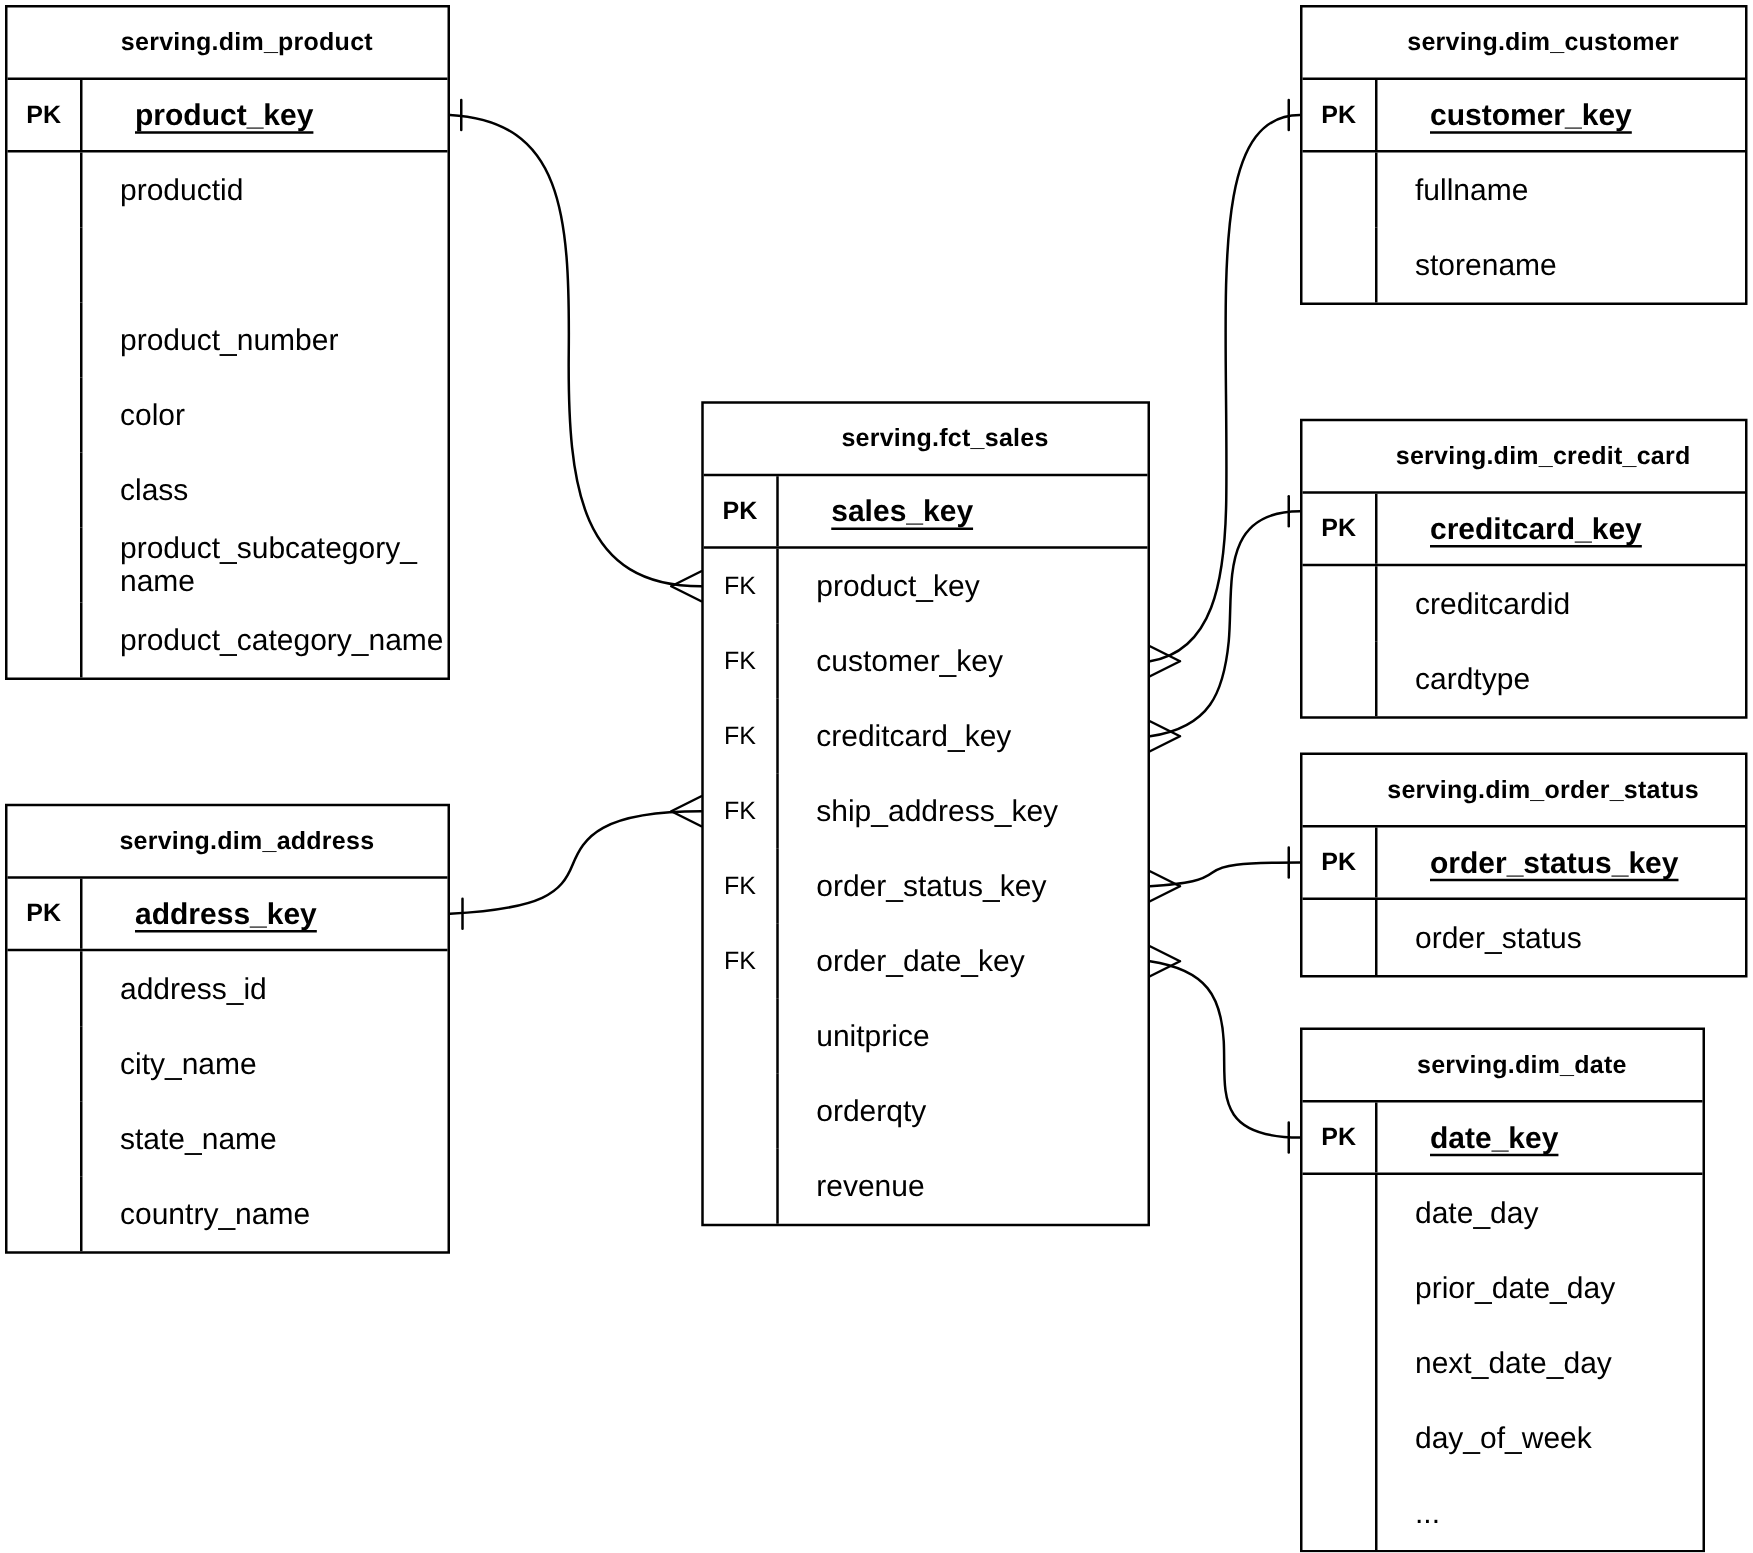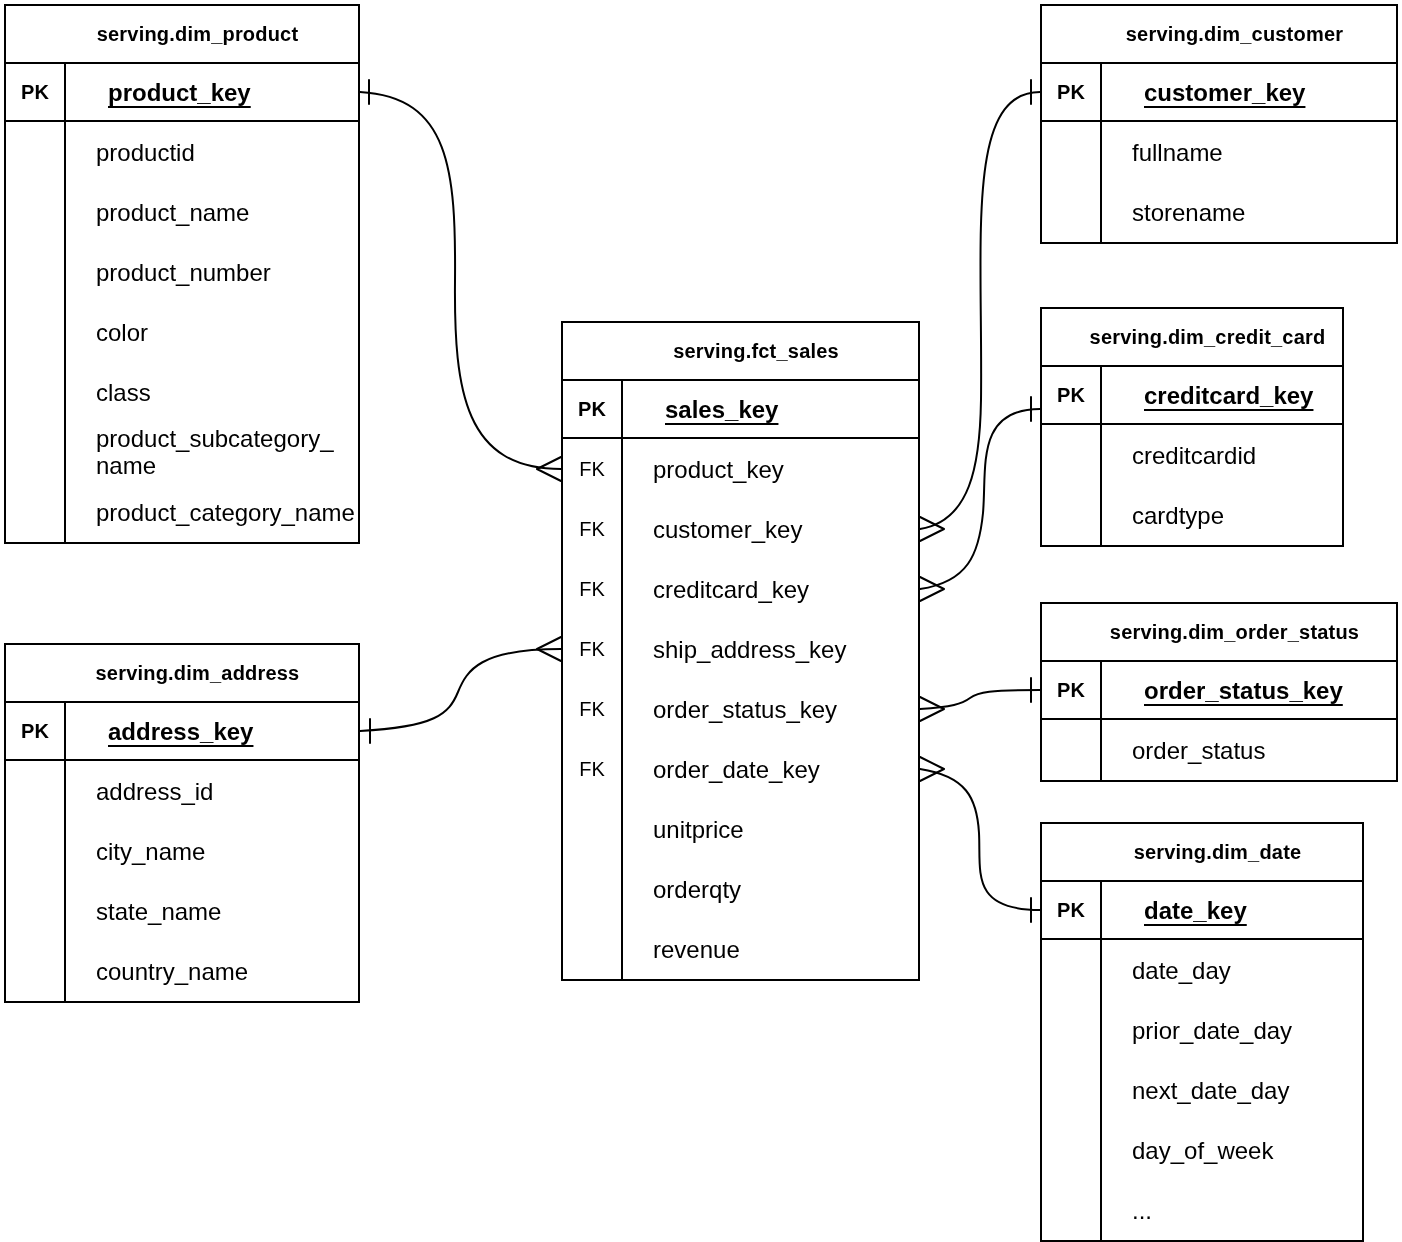--- a/index.html
+++ b/index.html
@@ -123,21 +123,20 @@
     <div class="t-row pk-row">
       <div class="tag">PK</div>
       <div class="fname">product_key</div>
     </div>
     <div class="t-row body-row">
       <div class="tag"></div>
       <div class="fname">productid</div>
     </div>
     <div class="t-row body-row">
       <div class="tag"></div>
-      <div class="fname">product_name</div>
     </div>
     <div class="t-row body-row">
       <div class="tag"></div>
       <div class="fname">product_number</div>
     </div>
     <div class="t-row body-row">
       <div class="tag"></div>
       <div class="fname">color</div>
     </div>
     <div class="t-row body-row">
@@ -232,21 +231,21 @@
     <div class="t-row body-row">
       <div class="tag"></div>
       <div class="fname">fullname</div>
     </div>
     <div class="t-row body-row">
       <div class="tag"></div>
       <div class="fname">storename</div>
     </div>
   </div>
 
-  <div class="etable" style="left:1040px; top:307px; width:304px;">
+  <div class="etable" style="left:1040px; top:335px; width:358px;">
     <div class="t-header">serving.dim_credit_card</div>
     <div class="t-row pk-row">
       <div class="tag">PK</div>
       <div class="fname">creditcard_key</div>
     </div>
     <div class="t-row body-row">
       <div class="tag"></div>
       <div class="fname">creditcardid</div>
     </div>
     <div class="t-row body-row">

